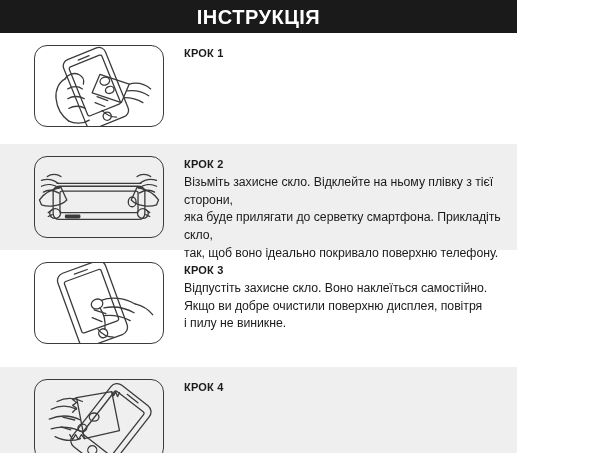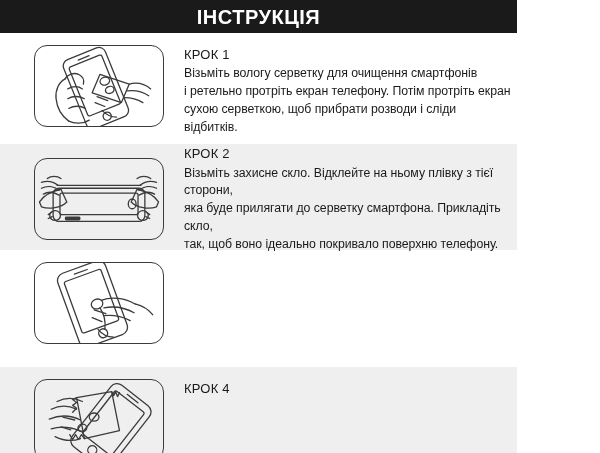--- a/index.html
+++ b/index.html
@@ -44,21 +44,21 @@
   .step-row {
     display: flex;
     align-items: flex-start;
     box-sizing: border-box;
     padding: 10px 6px 8px 34px;
   }
   .step-row.light { background: #ffffff; }
   .step-row.shade { background: #efefef; }
 
   .step-row.r1 { height: 111px; }
-  .step-row.r2 { height: 106px; align-items: center; }
+  .step-row.r2 { height: 106px; }
   .step-row.r3 { height: 97px; }
   .step-row.r4 { height: 106px; margin-top: 20px; }
 
   
   .illu {
     flex: 0 0 auto;
     width: 130px;
     height: 82px;
     border: 1.4px solid #3b3b3b;
     border-radius: 13px;
@@ -77,22 +77,22 @@
   }
 
   
   .step-text {
     flex: 1 1 auto;
     padding-left: 20px;
     padding-top: 4px;
     box-sizing: border-box;
   }
   .step-title {
-    font-size: 13px;
-    font-weight: normal;
+    font-size: 11px;
+    font-weight: bold;
     color: #1a1a1a;
     margin: 0 0 2px 0;
     letter-spacing: 0.2px;
     line-height: 1.25;
   }
   .step-body {
     font-size: 12.3px;
     color: #1a1a1a;
     line-height: 1.45;
     margin: 0;
@@ -135,23 +135,20 @@
           <path d="M91 53 C98 53 105 55 110 58"></path>
           <ellipse cx="71" cy="36" rx="5" ry="4" transform="rotate(-18 71 36)"></ellipse>
           <ellipse cx="76" cy="45" rx="4.5" ry="3.6" transform="rotate(-18 76 45)"></ellipse>
           <path d="M63 52 L74 56"></path>
           <path d="M61 58 L71 62"></path>
           <path d="M68 66 C72 70 78 73 83 73"></path>
         </svg>
       </div>
       <div class="step-text">
         <p class="step-title">КРОК 1</p>
-        <p class="step-body">Візьміть вологу серветку для очищення смартфонів
-і ретельно протріть екран телефону. Потім протріть екран
-сухою серветкою, щоб прибрати розводи і сліди відбитків.</p>
       </div>
     </div>
 
     <div class="step-row shade r2">
       <div class="illu">
         <svg viewBox="0 0 130 82" xmlns="http://www.w3.org/2000/svg" fill="none" stroke="#3b3b3b" stroke-width="1.3" stroke-linecap="round" stroke-linejoin="round">
 
           <rect x="18" y="30" width="94" height="34" rx="6"></rect>
           <rect x="25" y="35" width="80" height="22" rx="2"></rect>
           <ellipse cx="99" cy="46" rx="4" ry="5"></ellipse>
@@ -199,20 +196,26 @@
           <path d="M68 38 C78 34 92 36 102 42"></path>
           <path d="M70 46 C80 44 92 46 101 51"></path>
           <path d="M70 54 C79 53 89 55 97 59"></path>
           <path d="M66 46 C70 52 72 60 71 68"></path>
           <path d="M60 48 L72 52"></path>
           <path d="M58 56 L68 60"></path>
           <path d="M64 68 C68 73 74 76 80 76"></path>
           <path d="M102 42 C110 44 116 48 120 53"></path>
         </svg>
       </div>
+      <div class="step-text">
+        <p class="step-title">КРОК 3</p>
+        <p class="step-body">Відпустіть захисне скло. Воно наклеїться самостійно.
+Якщо ви добре очистили поверхню дисплея, повітря
+і пилу не виникне.</p>
+      </div>
     </div>
 
     <div class="step-row shade r4">
       <div class="illu">
         <svg viewBox="0 0 130 82" xmlns="http://www.w3.org/2000/svg" fill="none" stroke="#3b3b3b" stroke-width="1.3" stroke-linecap="round" stroke-linejoin="round">
 
           <g transform="rotate(38 78 48)">
             <rect x="52" y="8" width="50" height="80" rx="8"></rect>
             <rect x="58" y="16" width="38" height="56" rx="2"></rect>
             <circle cx="77" cy="79" r="4.6"></circle>

